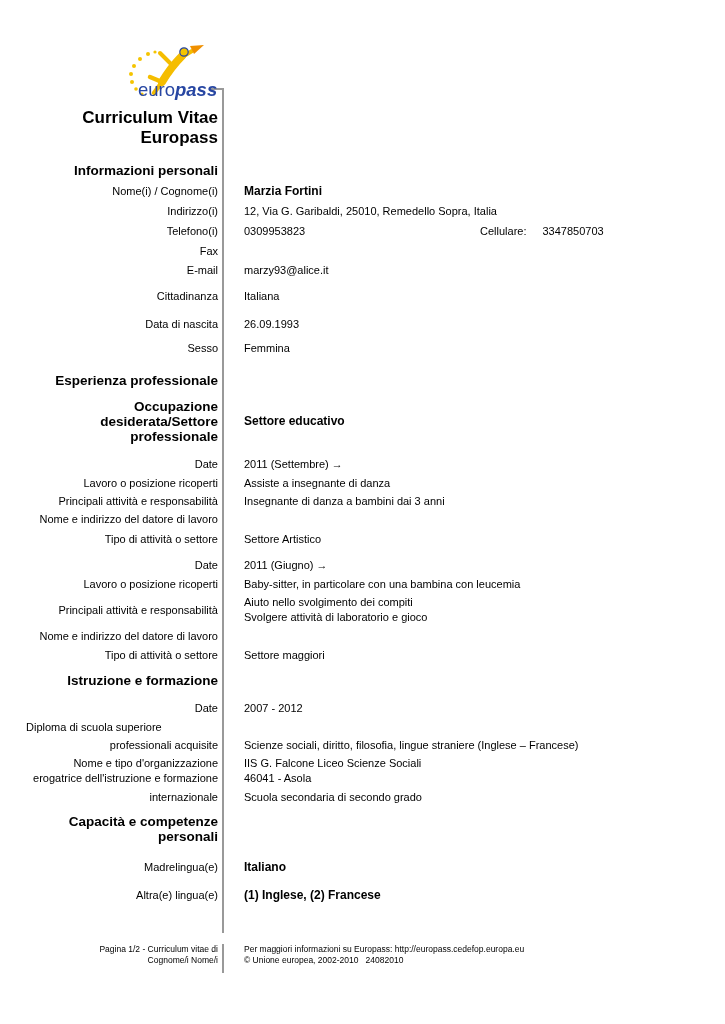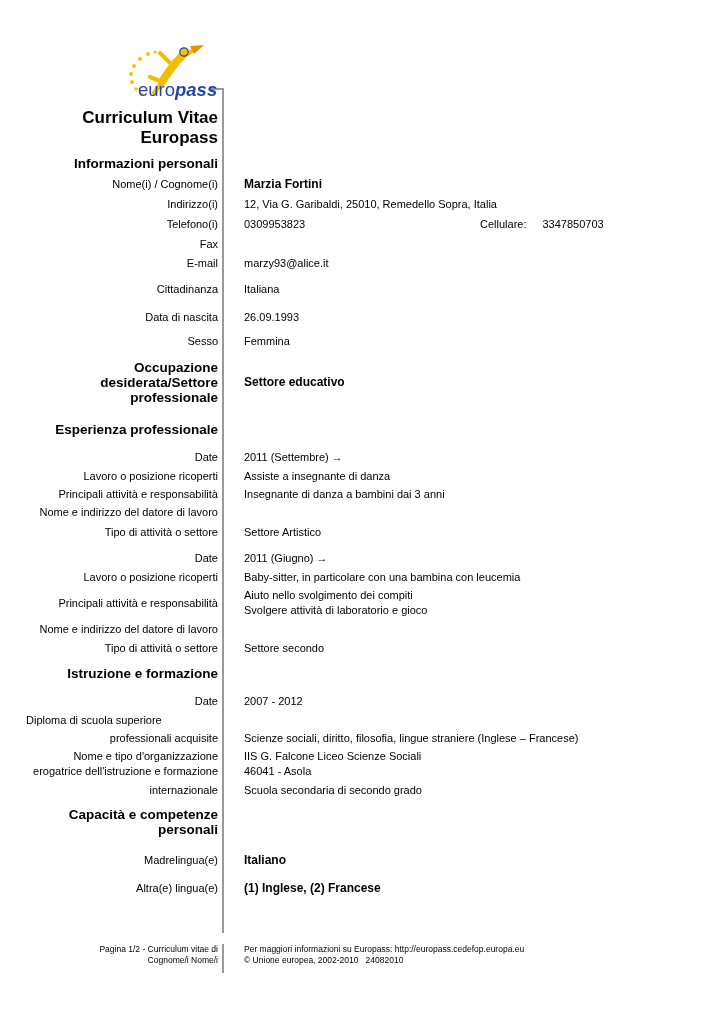--- a/index.html
+++ b/index.html
@@ -36,21 +36,21 @@
   .phone-cell{display:flex;}
   .phone-num{width:236px;flex:none;}
   .cell-num{margin-left:16px;}
 
   .footer{position:absolute;top:944px;left:0;right:0;display:flex;justify-content:space-between;}
   .flbl{font-size:8.5px;line-height:11px;color:#000;}
   .pre{white-space:pre-wrap;}
 
   .mt3{margin-top:3px}.mt4{margin-top:4px}.mt5{margin-top:5px}.mt6{margin-top:6px}
   .mt9{margin-top:9px}.mt10{margin-top:10px}.mt11{margin-top:11px}.mt13{margin-top:13px}
-  .mt15{margin-top:8px}.mt16{margin-top:16px}.mt17{margin-top:17px}
+  .mt15{margin-top:15px}.mt16{margin-top:16px}.mt17{margin-top:17px}
 </style>
 </head>
 <body>
 
 <div class="page">
 
   <div class="hline"></div>
   <div class="vline"></div>
   <div class="footer-vline"></div>
 
@@ -130,34 +130,34 @@
     <div class="row mt13">
       <div class="lc lbl">Data di nascita</div>
       <div class="rc val">26.09.1993</div>
     </div>
 
     <div class="row mt9">
       <div class="lc lbl">Sesso</div>
       <div class="rc val">Femmina</div>
     </div>
 
+    <div class="row mt17">
+      <div class="lc sec">Esperienza professionale</div>
+      <div class="rc"></div>
+    </div>
+
     <div class="row mt11">
       <div class="lc sec">
         <div>Occupazione</div>
         <div>desiderata/Settore</div>
         <div>professionale</div>
       </div>
       <div class="rc val b">Settore educativo</div>
     </div>
 
-    <div class="row mt17">
-      <div class="lc sec">Esperienza professionale</div>
-      <div class="rc"></div>
-    </div>
-
     <div class="row mt13">
       <div class="lc lbl">Date</div>
       <div class="rc val">2011 (Settembre) →</div>
     </div>
     <div class="row mt4">
       <div class="lc lbl">Lavoro o posizione ricoperti</div>
       <div class="rc val">Assiste a insegnante di danza</div>
     </div>
     <div class="row mt3">
       <div class="lc lbl">Principali attività e responsabilità</div>
@@ -186,21 +186,21 @@
         <div>Aiuto nello svolgimento dei compiti</div>
         <div>Svolgere attività di laboratorio e gioco</div>
       </div>
     </div>
     <div class="row mt4">
       <div class="lc lbl">Nome e indirizzo del datore di lavoro</div>
       <div class="rc val"></div>
     </div>
     <div class="row mt4">
       <div class="lc lbl">Tipo di attività o settore</div>
-      <div class="rc val">Settore secondo</div>
+      <div class="rc val">Settore maggiori</div>
     </div>
 
     <div class="row mt10">
       <div class="lc sec">Istruzione e formazione</div>
       <div class="rc"></div>
     </div>
 
     <div class="row mt13">
       <div class="lc lbl">Date</div>
       <div class="rc val">2007 - 2012</div>

